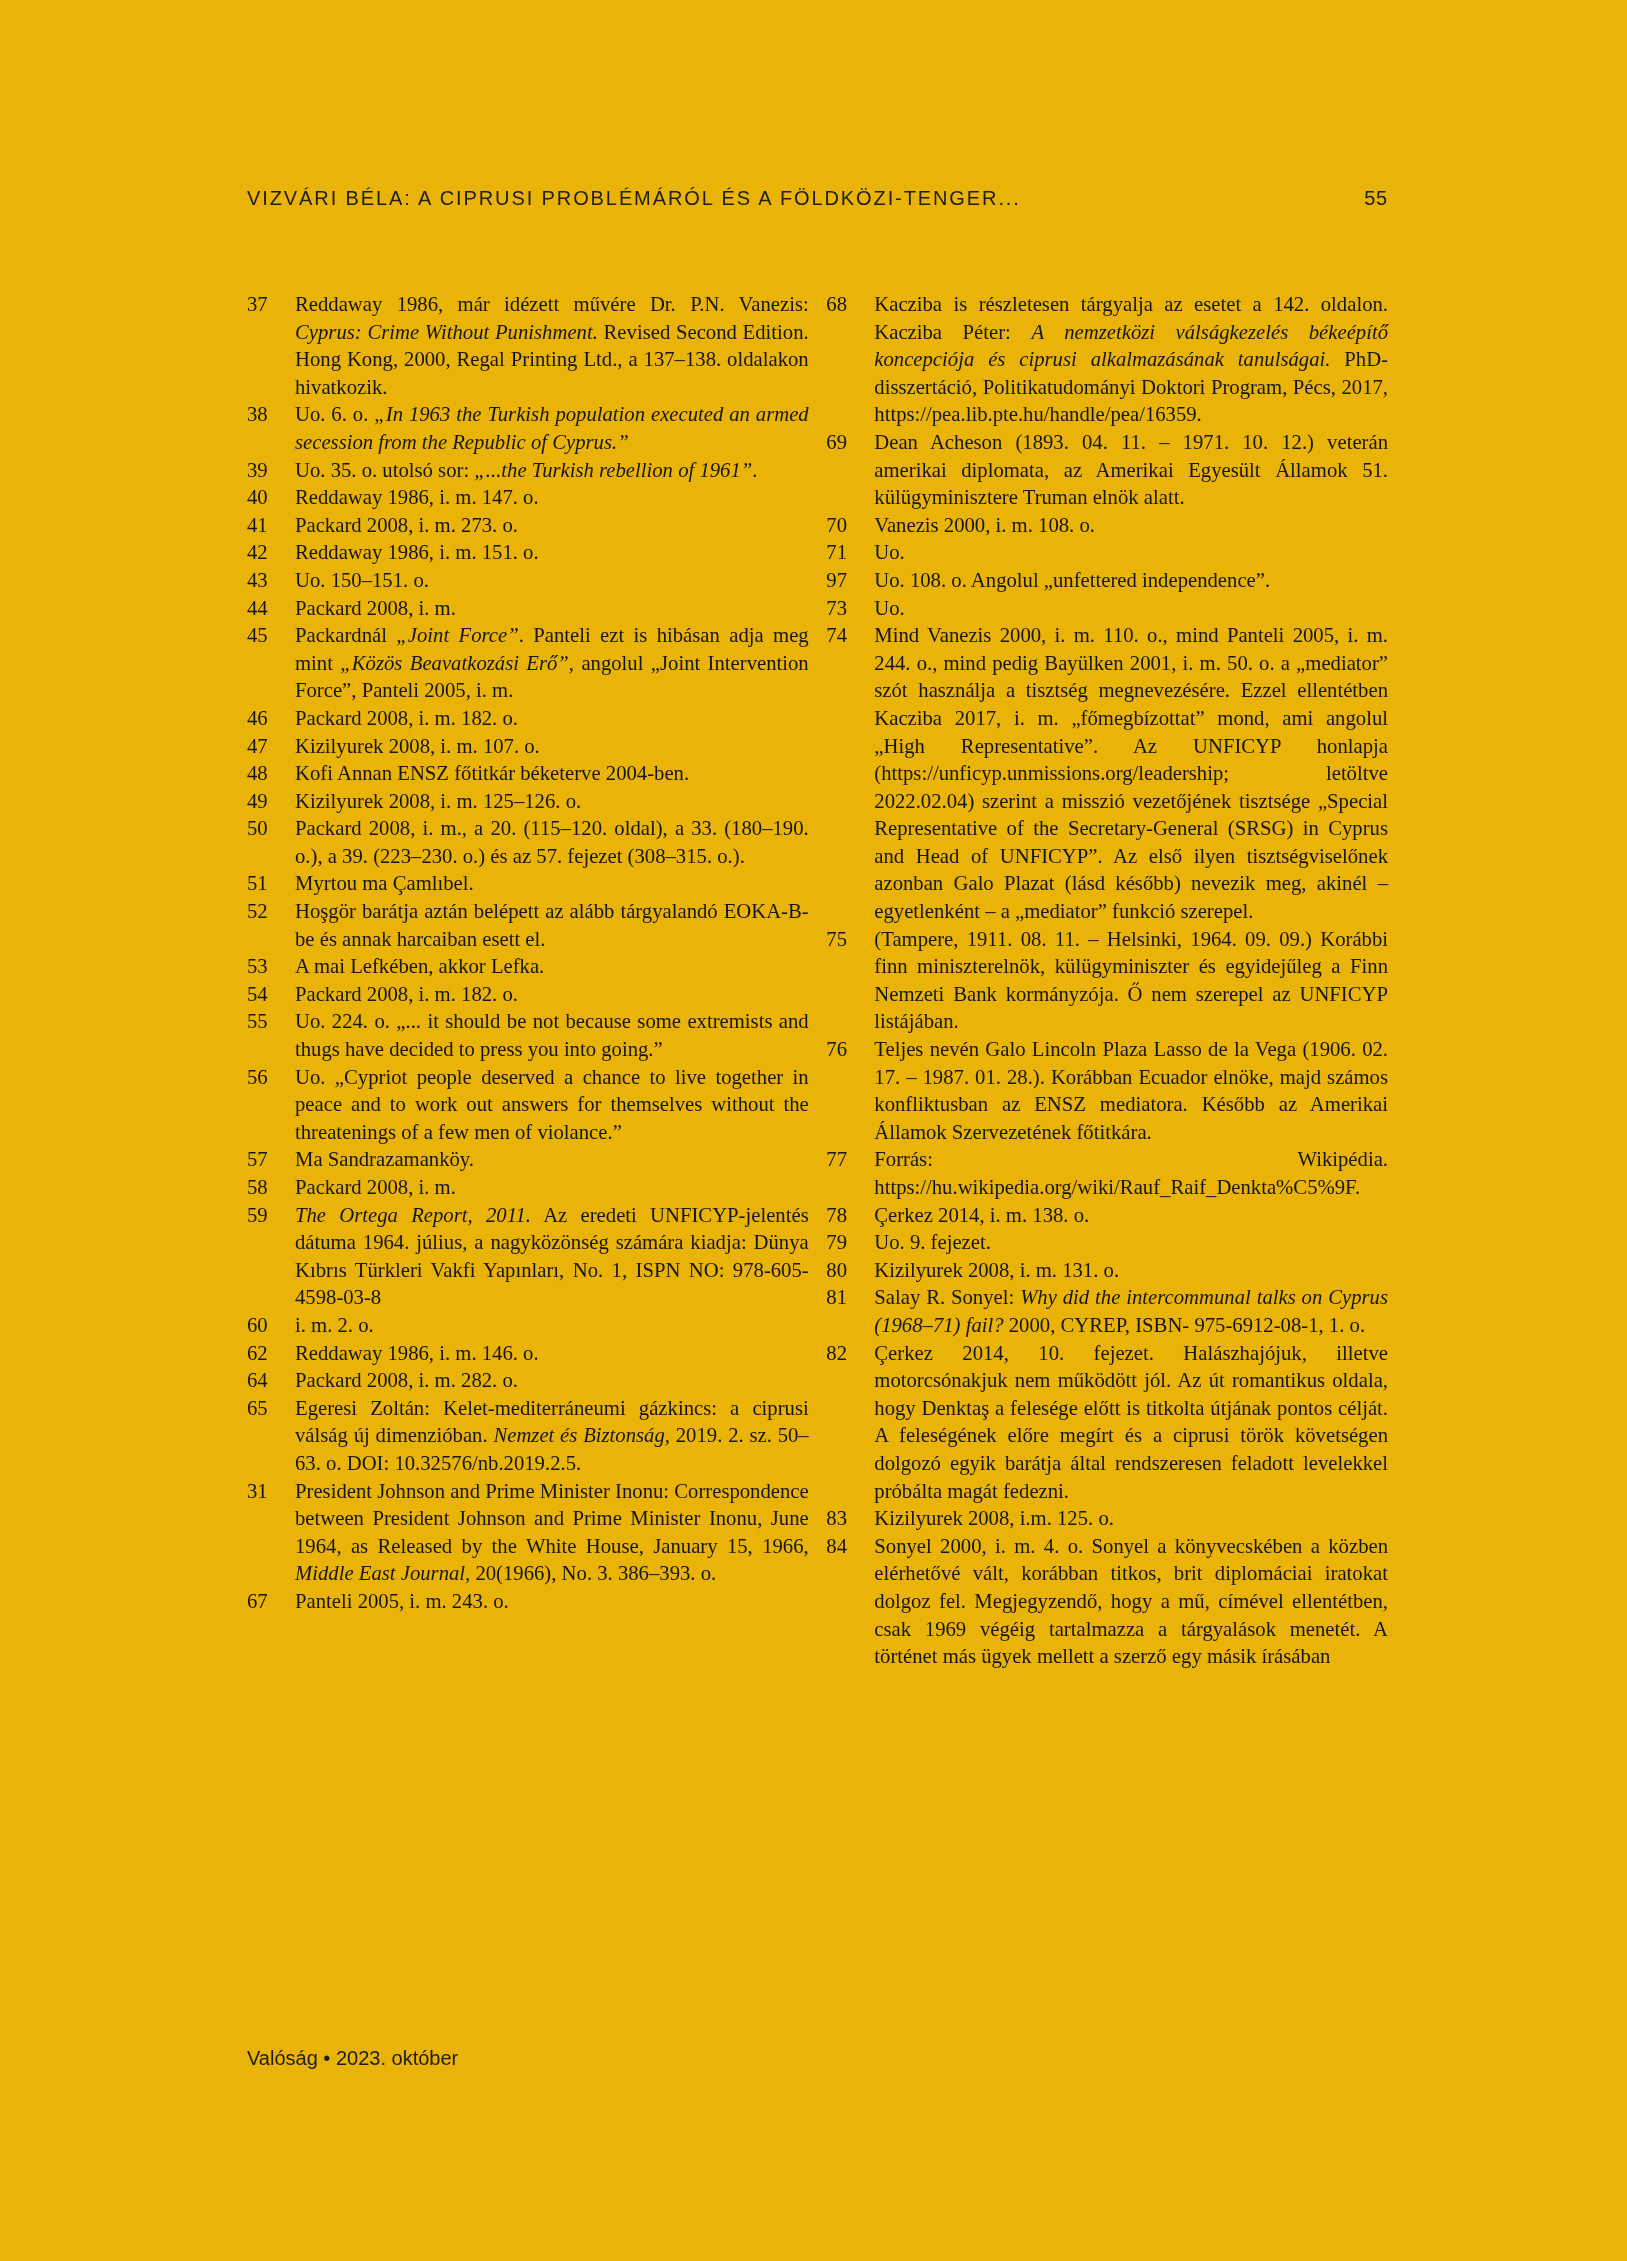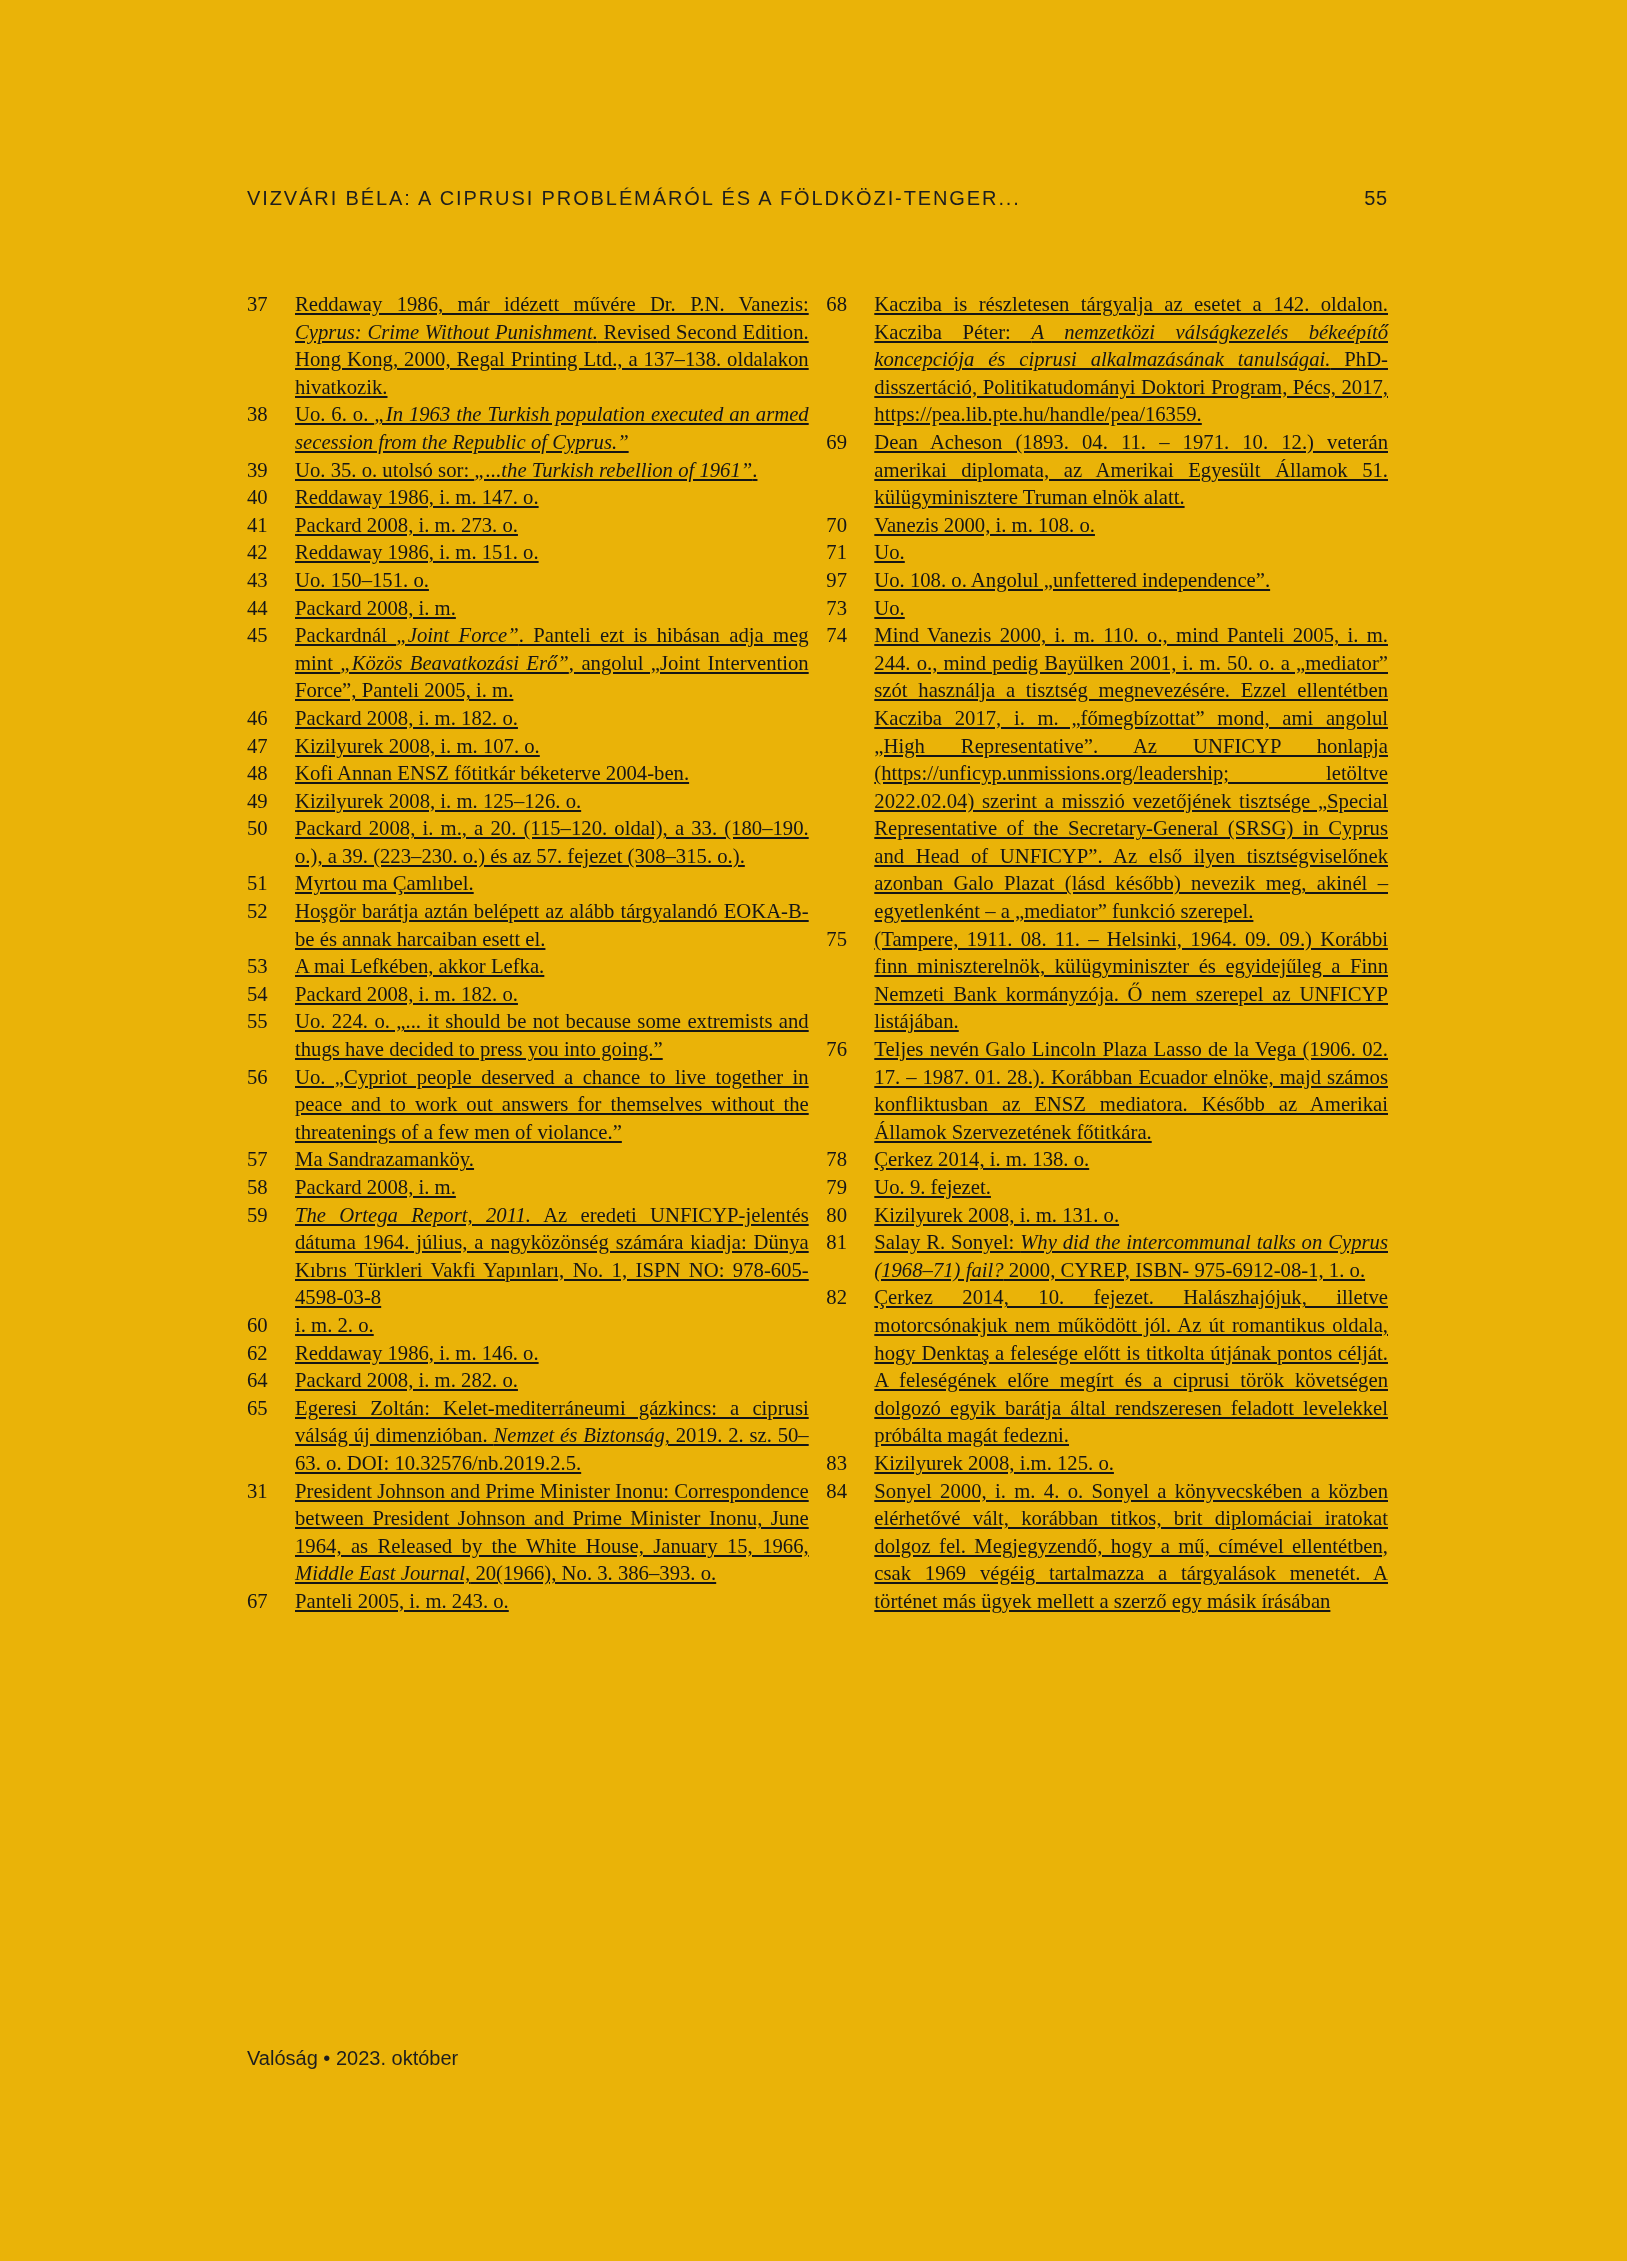--- a/index.html
+++ b/index.html
@@ -35,21 +35,20 @@
     display: flex;
     gap: 17.6px;
   }
   .col { width: 562px; }
   .note {
     position: relative;
     padding-left: 48px;
     text-align: justify;
     font-size: 20.7px;
     line-height: 27.6px;
-    text-decoration: underline;
   }
   .note .num {
     position: absolute;
     left: 0;
     top: 0;
     width: 38px;
     text-align: left;
   }
   .note .txt { overflow-wrap: break-word; }
   .note .txt i { font-style: italic; }
@@ -106,20 +105,21 @@
     <div class="col" id="col-right">
         <div class="note"><span class="num">68</span><span class="txt"><span>Kacziba is részletesen tárgyalja az esetet a 142. oldalon. Kacziba Péter: </span><i>A nemzetközi válságkezelés békeépítő koncepciója és ciprusi alkalmazásának tanulságai.</i><span> PhD-disszertáció, Politikatudományi Doktori Program, Pécs, 2017, https://pea.lib.pte.hu/handle/pea/16359.</span></span></div>
         <div class="note"><span class="num">69</span><span class="txt"><span>Dean Acheson (1893. 04. 11. – 1971. 10. 12.) veterán amerikai diplomata, az Amerikai Egyesült Államok 51. külügyminisztere Truman elnök alatt.</span></span></div>
         <div class="note"><span class="num">70</span><span class="txt"><span>Vanezis 2000, i. m. 108. o.</span></span></div>
         <div class="note"><span class="num">71</span><span class="txt"><span>Uo.</span></span></div>
         <div class="note"><span class="num">97</span><span class="txt"><span>Uo. 108. o. Angolul „unfettered independence”.</span></span></div>
         <div class="note"><span class="num">73</span><span class="txt"><span>Uo.</span></span></div>
         <div class="note"><span class="num">74</span><span class="txt"><span>Mind Vanezis 2000, i. m. 110. o., mind Panteli 2005, i. m. 244. o., mind pedig Bayülken 2001, i. m. 50. o. a „mediator” szót használja a tisztség megnevezésére. Ezzel ellentétben Kacziba 2017, i. m. „főmegbízottat” mond, ami angolul „High Representative”. Az UNFICYP honlapja (https://unficyp.unmissions.org/leadership; letöltve 2022.02.04) szerint a misszió vezetőjének tisztsége „Special Representative of the Secretary-General (SRSG) in Cyprus and Head of UNFICYP”. Az első ilyen tisztségviselőnek azonban Galo Plazat (lásd később) nevezik meg, akinél – egyetlenként – a „mediator” funkció szerepel.</span></span></div>
         <div class="note"><span class="num">75</span><span class="txt"><span>(Tampere, 1911. 08. 11. – Helsinki, 1964. 09. 09.) Korábbi finn miniszterelnök, külügyminiszter és egyidejűleg a Finn Nemzeti Bank kormányzója. Ő nem szerepel az UNFICYP listájában.</span></span></div>
         <div class="note"><span class="num">76</span><span class="txt"><span>Teljes nevén Galo Lincoln Plaza Lasso de la Vega (1906. 02. 17. – 1987. 01. 28.). Korábban Ecuador elnöke, majd számos konfliktusban az ENSZ mediatora. Később az Amerikai Államok Szervezetének főtitkára.</span></span></div>
+        <div class="note"><span class="num">77</span><span class="txt"><span>Forrás: Wikipédia. https://hu.wikipedia.org/wiki/Rauf_Raif_Denkta%C5%9F.</span></span></div>
         <div class="note"><span class="num">78</span><span class="txt"><span>Çerkez 2014, i. m. 138. o.</span></span></div>
         <div class="note"><span class="num">79</span><span class="txt"><span>Uo. 9. fejezet.</span></span></div>
         <div class="note"><span class="num">80</span><span class="txt"><span>Kizilyurek 2008, i. m. 131. o.</span></span></div>
         <div class="note"><span class="num">81</span><span class="txt"><span>Salay R. Sonyel: </span><i>Why did the intercommunal talks on Cyprus (1968–71) fail?</i><span> 2000, CYREP, ISBN- 975-6912-08-1, 1. o.</span></span></div>
         <div class="note"><span class="num">82</span><span class="txt"><span>Çerkez 2014, 10. fejezet. Halászhajójuk, illetve motorcsónakjuk nem működött jól. Az út romantikus oldala, hogy Denktaş a felesége előtt is titkolta útjának pontos célját. A feleségének előre megírt és a ciprusi török követségen dolgozó egyik barátja által rendszeresen feladott levelekkel próbálta magát fedezni.</span></span></div>
         <div class="note"><span class="num">83</span><span class="txt"><span>Kizilyurek 2008, i.m. 125. o.</span></span></div>
         <div class="note"><span class="num">84</span><span class="txt"><span>Sonyel 2000, i. m. 4. o. Sonyel a könyvecskében a közben elérhetővé vált, korábban titkos, brit diplomáciai iratokat dolgoz fel. Megjegyzendő, hogy a mű, címével ellentétben, csak 1969 végéig tartalmazza a tárgyalások menetét. A történet más ügyek mellett a szerző egy másik írásában</span></span></div>
       </div>
   </main>
 

